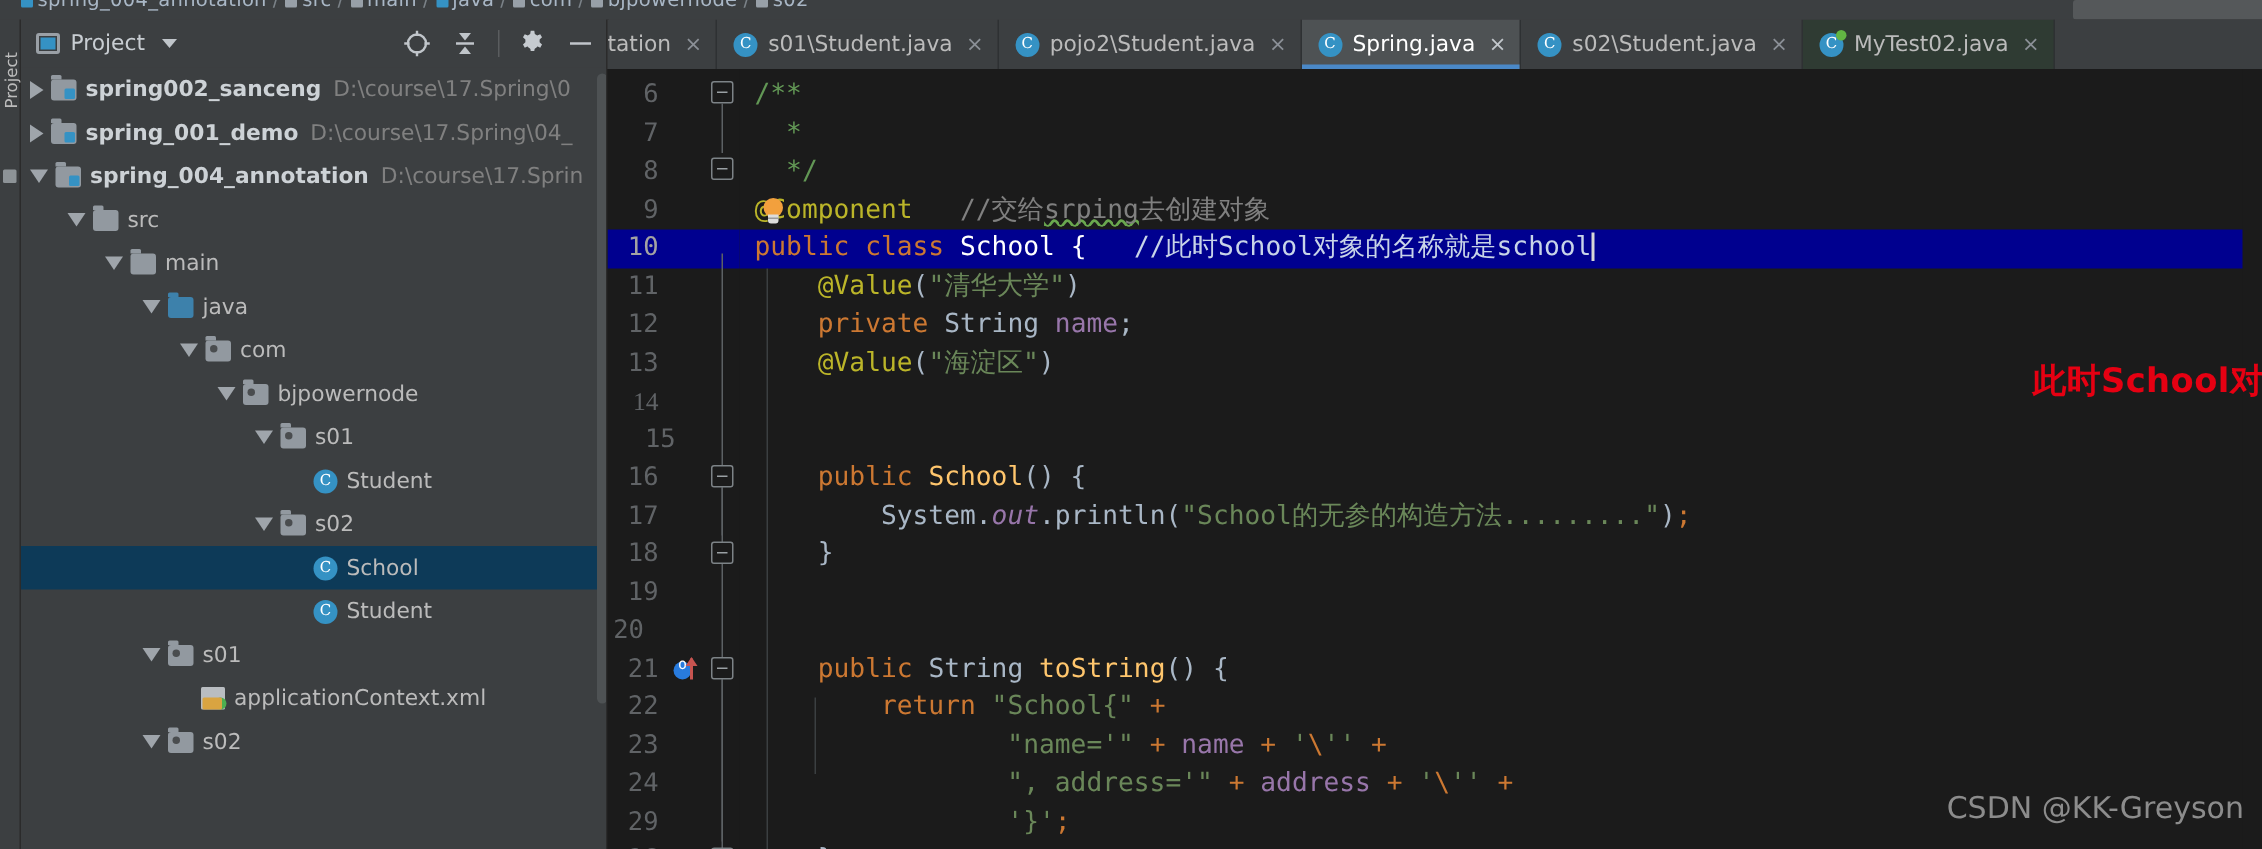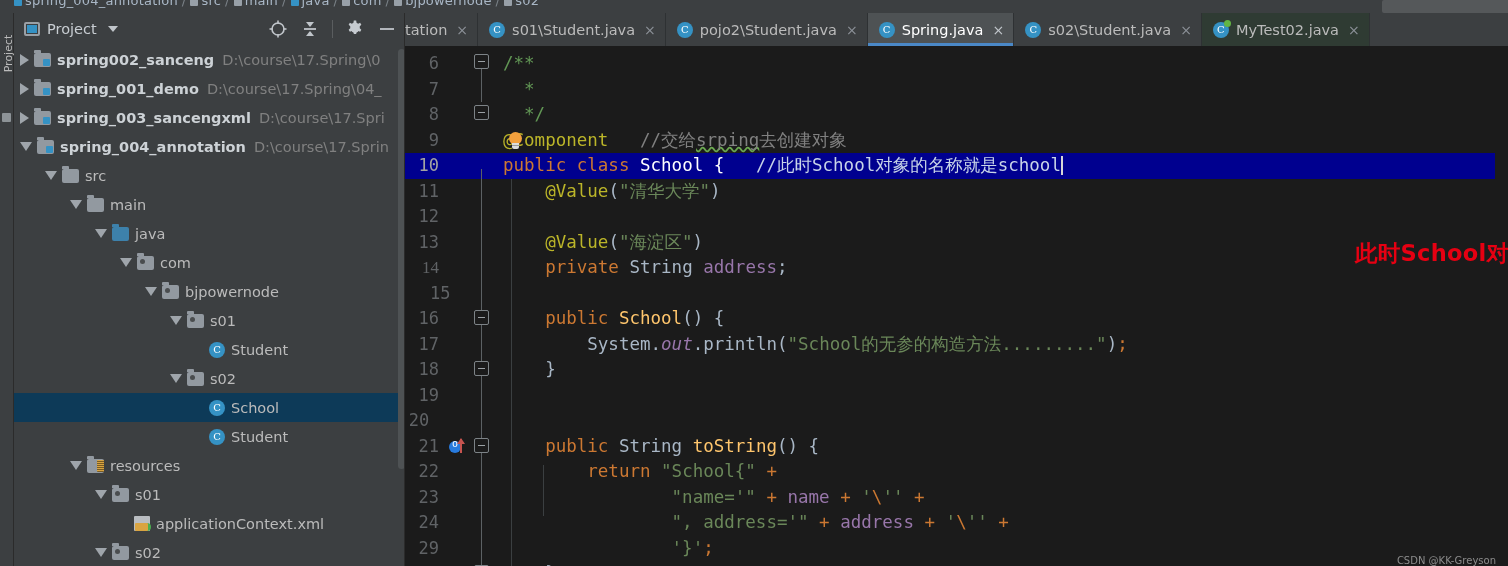--- a/index.html
+++ b/index.html
@@ -284,22 +284,22 @@
   
   .red-note {
     position: absolute; left: 950px; top: 192px;
     color: #e60012; font-size: 22.5px; font-weight: bold;
     font-family: "DejaVu Sans", "Liberation Sans", sans-serif;
     white-space: nowrap; letter-spacing: .3px;
   }
 
   
   .watermark {
-    position: absolute; right: 12px; bottom: 0;
-    color: #8c8c8c; font-size: 10px;
+    position: absolute; right: 12px; bottom: 16px;
+    color: #8c8c8c; font-size: 20px;
     font-family: "DejaVu Sans", "Liberation Sans", sans-serif;
   }
 
   
   .editor-scrollgutter {
     position:absolute; right:0; top:0; width:13px; height:520px; background:#1b1b1b;
   }
 </style>
 </head>
 <body>
@@ -365,26 +365,20 @@
           <span class="tname bold">spring002_sanceng</span>
           <span class="tpath">D:\course\17.Spring\0</span>
         </div>
         <div class="trow" style="padding-left: 6px;">
           <span class="arrow right"></span>
           <span class="ficon module"></span>
           <span class="tname bold">spring_001_demo</span>
           <span class="tpath">D:\course\17.Spring\04_</span>
         </div>
         <div class="trow" style="padding-left: 6px;">
-          <span class="arrow right"></span>
-          <span class="ficon module"></span>
-          <span class="tname bold">spring_003_sancengxml</span>
-          <span class="tpath">D:\course\17.Spri</span>
-        </div>
-        <div class="trow" style="padding-left: 6px;">
           <span class="arrow down"></span>
           <span class="ficon module"></span>
           <span class="tname bold">spring_004_annotation</span>
           <span class="tpath">D:\course\17.Sprin</span>
         </div>
         <div class="trow" style="padding-left: 31px;">
           <span class="arrow down"></span>
           <span class="ficon folder"></span>
           <span class="tname">src</span>
         </div>
@@ -425,25 +419,20 @@
         </div>
         <div class="trow selected" style="padding-left: 181px;">
           <span class="arrow none"></span>
           <span class="ficon cls">C</span>
           <span class="tname">School</span>
         </div>
         <div class="trow" style="padding-left: 181px;">
           <span class="arrow none"></span>
           <span class="ficon cls">C</span>
           <span class="tname">Student</span>
-        </div>
-        <div class="trow" style="padding-left: 56px;">
-          <span class="arrow down"></span>
-          <span class="ficon resroot"></span>
-          <span class="tname">resources</span>
         </div>
         <div class="trow" style="padding-left: 81px;">
           <span class="arrow down"></span>
           <span class="ficon pkg"></span>
           <span class="tname">s01</span>
         </div>
         <div class="trow" style="padding-left: 106px;">
           <span class="arrow none"></span>
           <span class="ficon xml"></span>
           <span class="tname">applicationContext.xml</span>
@@ -532,22 +521,22 @@
         <div class="fold-box" style="top: 519px; border-radius: 2px;"></div>
       </div>
     <div class="codearea" id="codearea">
         <div class="hl-line" style="top: 107px;"></div>
         <div class="line" style="top: 5px; left: 10px;"><span class="doc">/**</span></div>
         <div class="line" style="top: 30.5px; left: 10px;"><span class="doc">  *</span></div>
         <div class="line" style="top: 56px; left: 10px;"><span class="doc">  */</span></div>
         <div class="line" style="top: 81.5px; left: 10px;"><span class="ann">@Component</span>   <span class="cmt">//交给</span><span class="cmt cmt-wave">srping</span><span class="cmt">去创建对象</span></div>
         <div class="line" style="top: 107px; left: 10px;"><span class="kw" style="color:#cc7832">public</span> <span class="kw" style="color:#cc7832">class</span> <span class="selw">School</span> <span class="selw">{</span>   <span class="sel">//此时School对象的名称就是school</span><span class="caret"></span></div>
         <div class="line" style="top: 132.5px; left: 10px;">    <span class="ann">@Value</span><span class="punc">(</span><span class="str">"清华大学"</span><span class="punc">)</span></div>
+        <div class="line" style="top: 158px; left: 10px;">    <span class="kw">private</span> <span class="typ">String</span> <span class="fld">name</span><span class="punc">;</span></div>
         <div class="line" style="top: 183.5px; left: 10px;">    <span class="ann">@Value</span><span class="punc">(</span><span class="str">"海淀区"</span><span class="punc">)</span></div>
-        <div class="line" style="top: 209px; left: 10px;">    <span class="kw">private</span> <span class="typ">String</span> <span class="fld">address</span><span class="punc">;</span></div>
         <div class="line" style="top: 234.5px; left: 10px;"></div>
         <div class="line" style="top: 260px; left: 10px;">    <span class="kw">public</span> <span class="mth">School</span><span class="punc">() {</span></div>
         <div class="line" style="top: 285.5px; left: 10px;">        <span class="typ">System</span><span class="punc">.</span><span class="fldi">out</span><span class="punc">.</span><span class="typ">println</span><span class="punc">(</span><span class="str">"School的无参的构造方法........."</span><span class="punc">)</span><span class="kw">;</span></div>
         <div class="line" style="top: 311px; left: 10px;">    <span class="punc">}</span></div>
         <div class="line" style="top: 336.5px; left: 10px;"></div>
         <div class="line" style="top: 387.5px; left: 10px;">    <span class="kw">public</span> <span class="typ">String</span> <span class="mth">toString</span><span class="punc">() {</span></div>
         <div class="line" style="top: 413px; left: 10px;">        <span class="kw">return</span> <span class="str">"School{"</span> <span class="kw">+</span></div>
         <div class="line" style="top: 438.5px; left: 10px;">                <span class="str">"name='"</span> <span class="kw">+</span> <span class="fld">name</span> <span class="kw">+</span> <span class="str">'</span><span class="esc">\</span><span class="str">''</span> <span class="kw">+</span></div>
         <div class="line" style="top: 464px; left: 10px;">                <span class="str">", address='"</span> <span class="kw">+</span> <span class="fld">address</span> <span class="kw">+</span> <span class="str">'</span><span class="esc">\</span><span class="str">''</span> <span class="kw">+</span></div>
         <div class="line" style="top: 489.5px; left: 10px;">                <span class="str">'}'</span><span class="kw">;</span></div>

